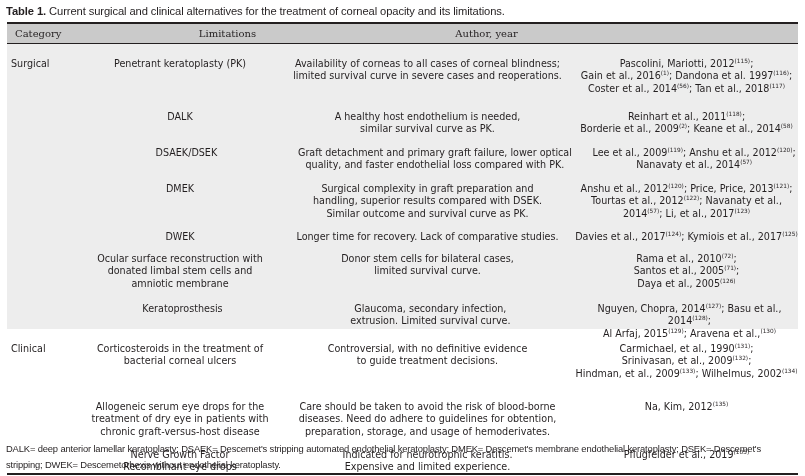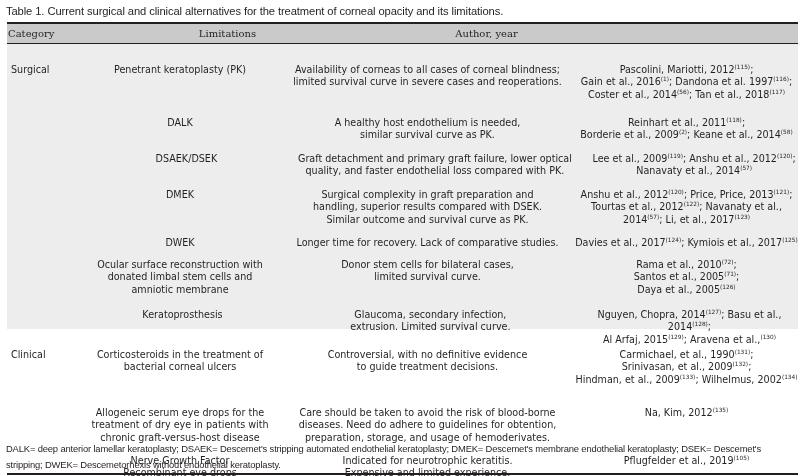--- a/index.html
+++ b/index.html
@@ -1,31 +1,31 @@
 <!DOCTYPE html>
 <html><head>
 <meta charset="utf-8">
 <style>
   html, body { margin: 0; padding: 0; background: #ffffff; }
   body { width: 805px; height: 476px; overflow: hidden; position: relative; font-family: "DejaVu Sans", sans-serif; color: #231f20; }
   .caption { position: absolute; left: 6px; top: 5px; font-family: "Liberation Sans", sans-serif; font-size: 11.2px; letter-spacing: -0.1px; color: #231f20; }
-  .caption b { font-weight: normal; }
+  .caption b { font-weight: bold; }
   .table-wrap { position: absolute; left: 7px; top: 22px; width: 791px; }
   .top-rule { height: 2px; background: #231f20; }
   .hdr { display: flex; height: 19px; background: #cacaca; align-items: center; font-family: "DejaVu Serif", serif; font-size: 10px; border-bottom: 1.5px solid #231f20; }
   .hdr div { text-align: center; }
-  .c1 { width: 73px; padding-left: 1px; text-align: left !important; box-sizing: border-box; }
+  .c1 { width: 73px; padding-left: 8px; text-align: left !important; box-sizing: border-box; }
   .c2 { width: 200px; text-align: center; }
   .c3 { width: 295px; text-align: center; }
   .c4 { width: 223px; text-align: center; }
   .section { }
   .section.surgical { background: #ededed; }
   .section.clinical { background: #ffffff; }
   .row { display: flex; font-size: 9.6px; line-height: 12.4px; }
-  .row > div { padding-top: 20px; padding-bottom: 4px; box-sizing: border-box; }
+  .row > div { padding-top: 14px; padding-bottom: 4px; box-sizing: border-box; }
   .row .c1 { padding-left: 4px; }
   .multiline { white-space: pre-line; }
   sup { font-size: 5.8px; vertical-align: 4px; line-height: 0; }
   .bottom-rule { height: 1.5px; background: #231f20; }
   .footnote { position: absolute; left: 6px; top: 441px; width: 790px; font-family: "Liberation Sans", sans-serif; font-size: 9.4px; line-height: 16px; letter-spacing: -0.15px; color: #231f20; }
   .author-line { display: block; }
 </style>
 </head>
 <body>
 

